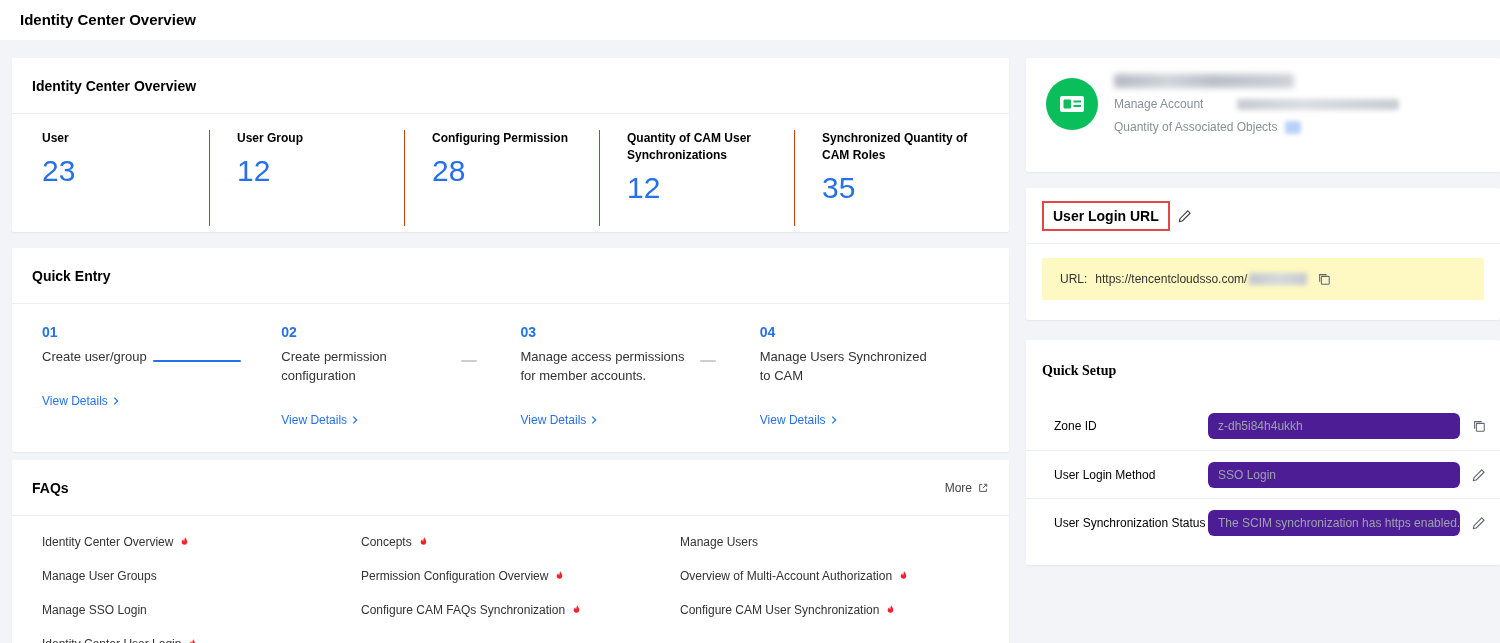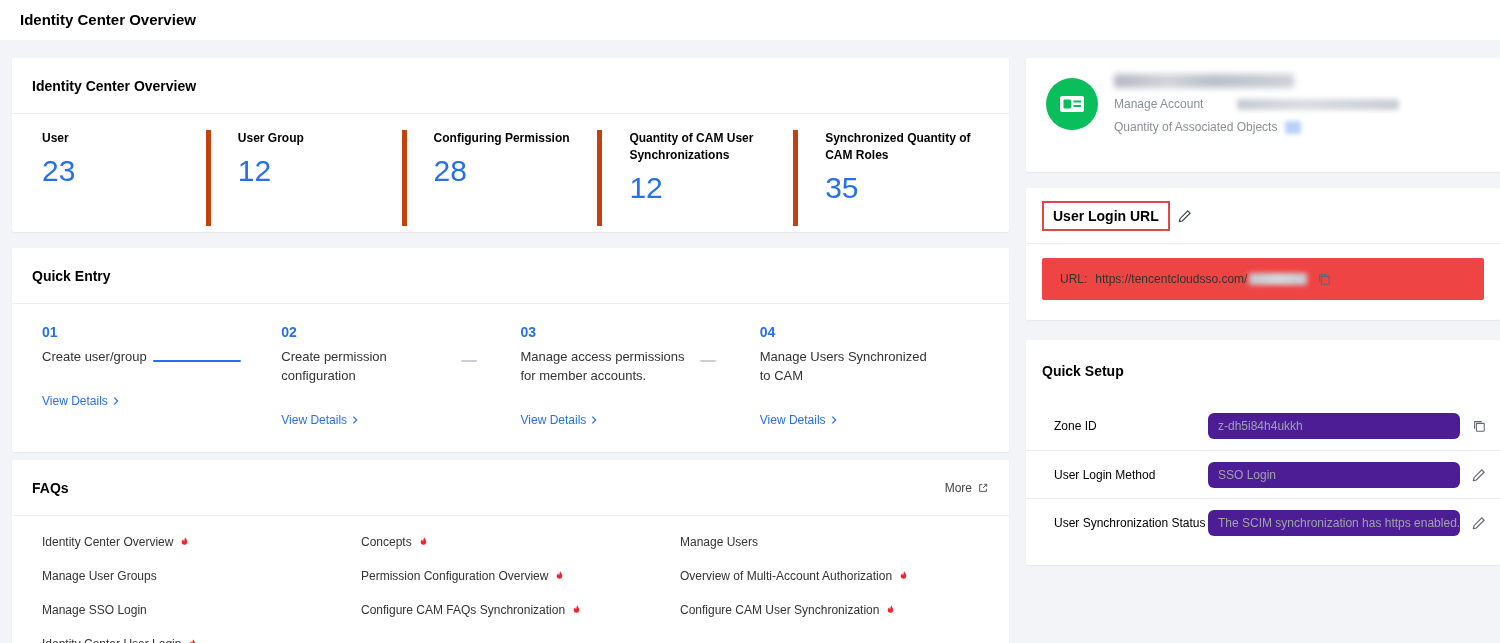--- a/index.html
+++ b/index.html
@@ -22,21 +22,21 @@
 
   
   .card{position:absolute;background:#fff;border-radius:2px;box-shadow:0 1px 2px rgba(0,0,0,.06);}
   .card-head{height:56px;display:flex;align-items:center;padding:0 20px;border-bottom:1px solid #ebedf1;}
   .card-title{font-size:14px;font-weight:bold;color:#000;}
   .card-head.space{justify-content:space-between;}
 
   
   #card-overview{left:12px;top:58px;width:997px;height:174px;}
   .stats{display:flex;padding:16px 20px 0 20px;}
-  .stat{flex:1;padding-left:27px;border-left:5px solid #c2410c;min-height:96px;}
+  .stat{flex:1;padding-left:27px;border-left:1px solid #c2410c;min-height:96px;}
   .stat:first-child{border-left:none;padding-left:10px;}
   .stat-label{font-size:12px;font-weight:bold;color:#000;line-height:17px;max-width:160px;}
   .stat-value{font-size:30px;color:var(--accent);margin-top:8px;line-height:32px;}
 
   
   #card-quick-entry{left:12px;top:248px;width:997px;height:204px;}
   .steps{display:flex;padding:20px 20px 0 20px;}
   .step{flex:1;position:relative;padding-left:10px;}
   .step-num{font-size:14px;font-weight:bold;color:var(--accent);line-height:16px;}
   .step-title{font-size:13px;color:#333;line-height:19px;margin-top:7px;max-width:170px;}
@@ -65,33 +65,33 @@
     background:linear-gradient(90deg,#b4b8c1,#d0d3d9 30%,#babfc8 55%,#ced1d7);}
   .manage-blur{width:162px;height:11px;margin-left:34px;filter:blur(2.5px);
     background:linear-gradient(90deg,#c7cbd2,#dadde2 40%,#c9cdd4);}
   .badge-blur{width:16px;height:13px;margin-left:8px;filter:blur(2px);background:#b9d1f8;}
 
   
   #card-login-url{left:1026px;top:188px;width:474px;height:132px;}
   .title-highlight{display:inline-flex;align-items:center;border:2px solid var(--highlight);
     padding:5px 9px;margin-left:-4px;}
   .edit-title-icon{margin-left:8px;display:inline-flex;cursor:pointer;color:#3a3f46;}
-  .url-bar{margin:14px 16px 0 16px;height:42px;background:#ef4444;border-radius:2px;
+  .url-bar{margin:14px 16px 0 16px;height:42px;background:#fef9c3;border-radius:2px;
     display:flex;align-items:center;padding:0 18px;font-size:12px;color:#333;}
   .url-label{margin-right:8px;color:#333;}
   .url-value{color:#333;}
   .url-blur{width:58px;height:12px;margin-left:2px;filter:blur(2.5px);
     background:linear-gradient(90deg,#c3c7ce,#d6d9de 50%,#c6cad1);}
   .icon-btn{display:inline-flex;align-items:center;justify-content:center;cursor:pointer;
     color:#5f6570;background:none;border:none;padding:0;}
   .url-bar .icon-btn{margin-left:10px;}
 
   
   #card-quick-setup{left:1026px;top:340px;width:474px;height:225px;}
-  .qs-head{height:62px;display:flex;align-items:center;padding:0 16px;}
+  .qs-head{height:62px;display:flex;align-items:center;padding:0 16px;font-family:Liberation Serif, serif;}
   .qs-rows{padding:0 0 0 0;}
   .qs-row{display:flex;align-items:center;height:48px;padding:0 14px 0 28px;}
   .qs-row + .qs-row{border-top:1px solid #ebedf1;}
   .qs-label{font-size:12px;color:#000;}
   .qs-value{margin-left:auto;width:252px;height:26px;background:#4c1d95;border-radius:6px;
     color:#9ea3ab;font-size:12px;line-height:26px;padding:0 10px;white-space:nowrap;overflow:hidden;}
   .qs-action{margin-left:12px;}
 
   svg{display:block;}
 </style>

